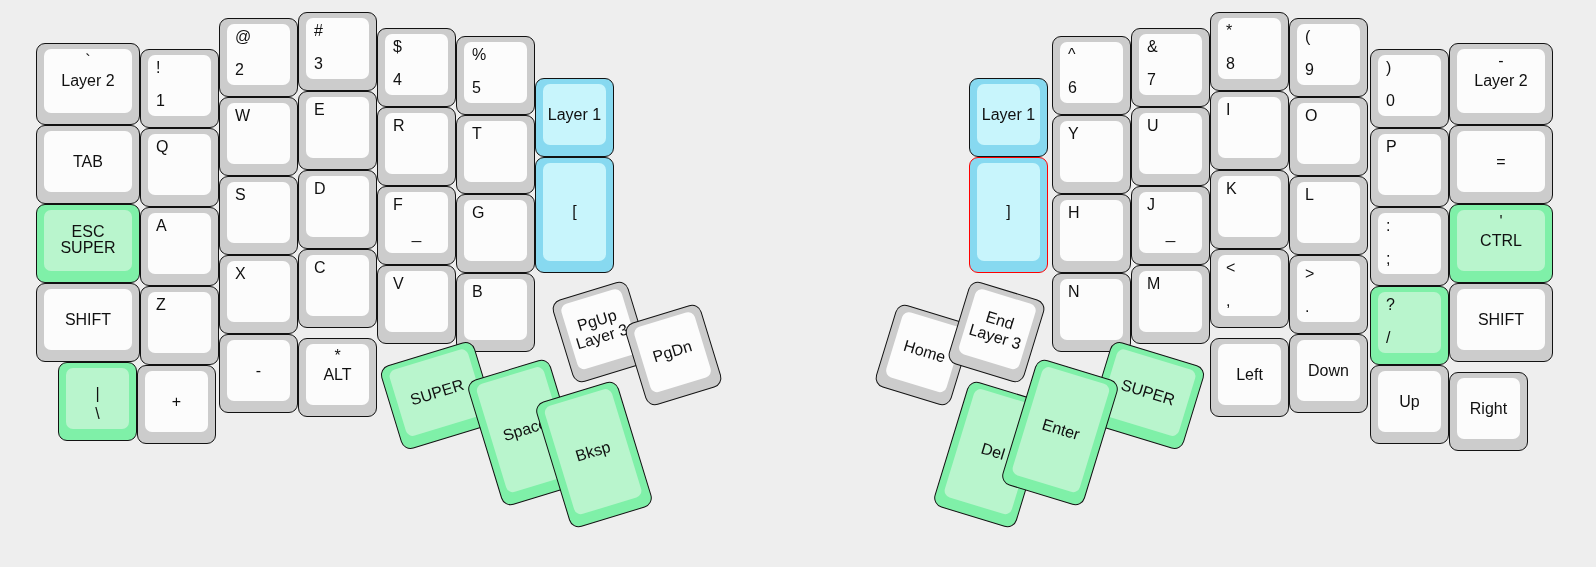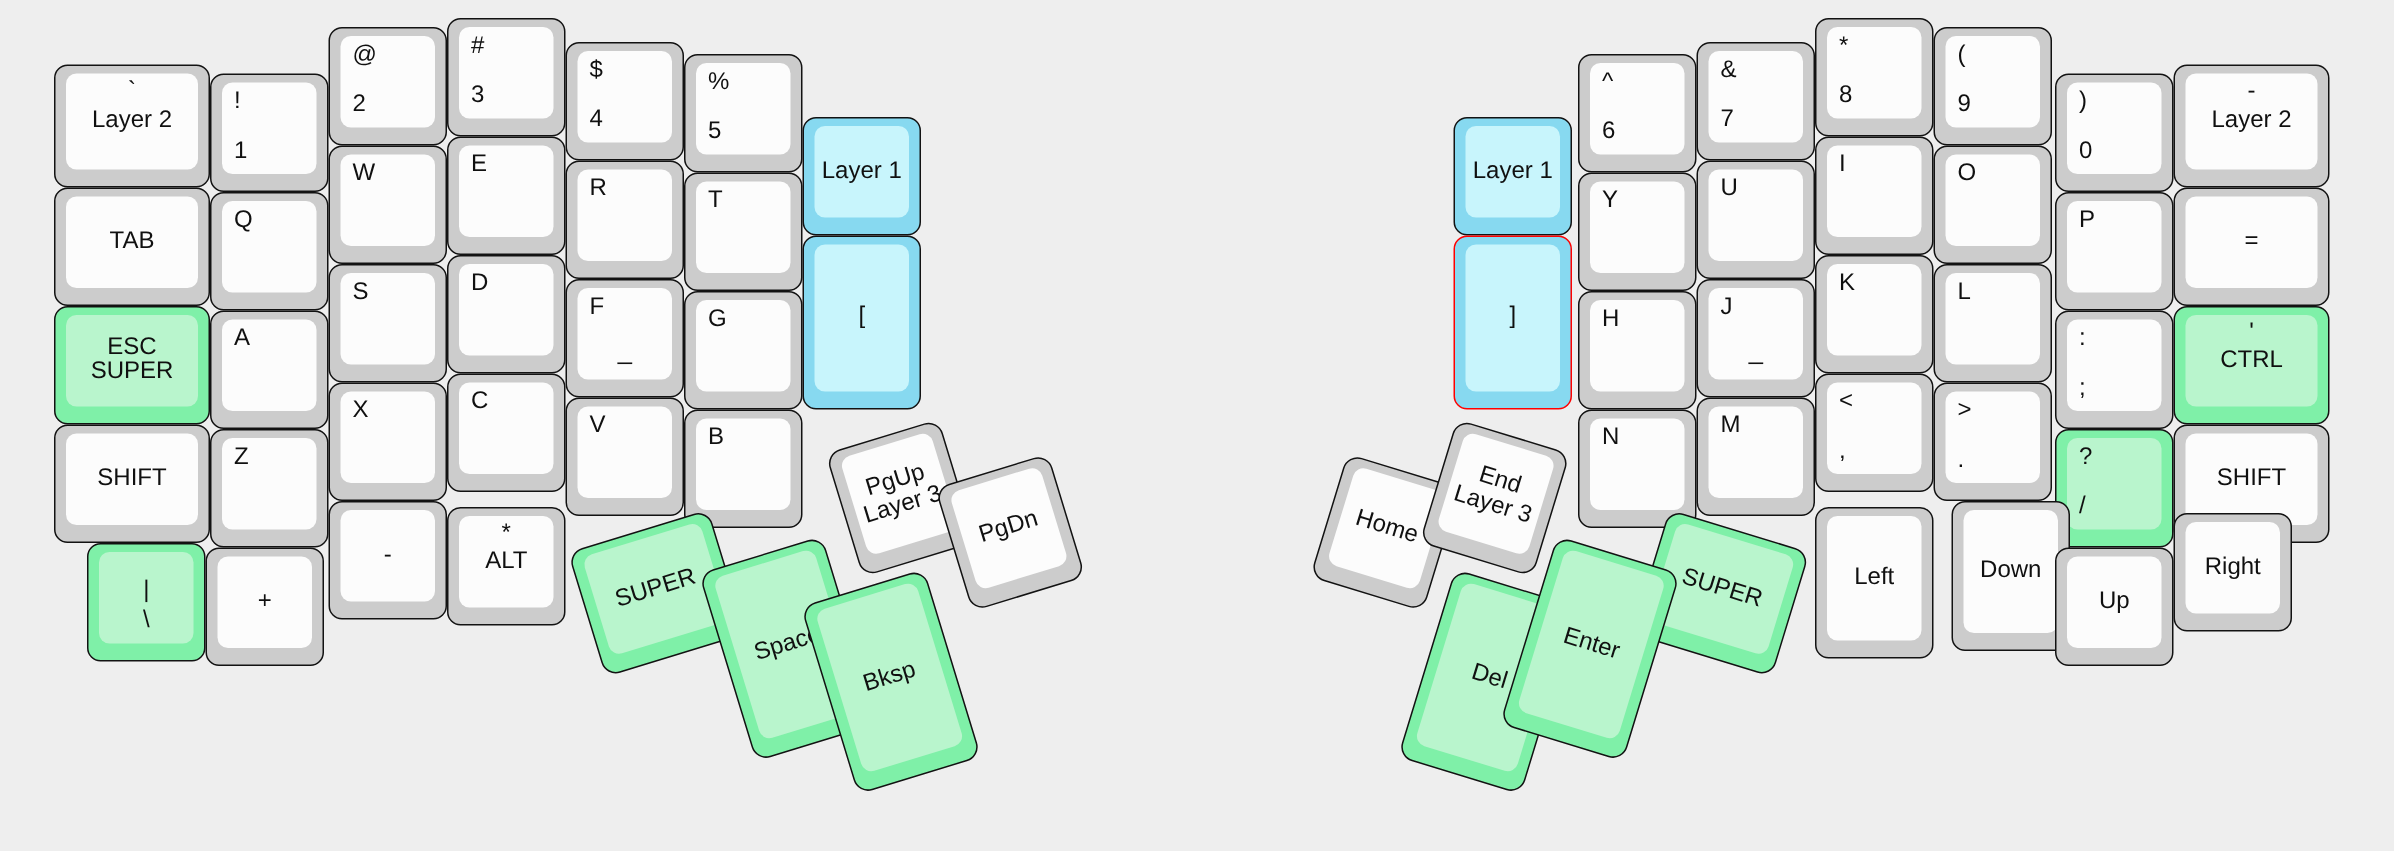--- a/index.html
+++ b/index.html
@@ -383,36 +383,36 @@
         <div class="cap">
           <div class="lg tl">?</div>
           <div class="lg bl">/</div>
         </div>
       </div>
       <div class="key" style="left: 1449px; top: 283px; width: 104px; height: 79px;">
         <div class="cap">
           <div class="lg ctr">SHIFT</div>
         </div>
       </div>
-      <div class="key" style="left: 1210px; top: 338px; width: 79px; height: 101px;">
+      <div class="key" style="left: 1210px; top: 338px; width: 79px; height: 79px;">
         <div class="cap">
           <div class="lg ctr">Left</div>
         </div>
       </div>
-      <div class="key" style="left: 1289px; top: 334px; width: 79px; height: 100px; margin-left: 12px;">
+      <div class="key" style="left: 1289px; top: 334px; width: 79px; height: 79px;">
         <div class="cap">
           <div class="lg ctr">Down</div>
         </div>
       </div>
       <div class="key" style="left: 1370px; top: 365px; width: 79px; height: 79px;">
         <div class="cap">
           <div class="lg ctr">Up</div>
         </div>
       </div>
-      <div class="key" style="left: 1449px; top: 342px; width: 79px; height: 79px;">
+      <div class="key" style="left: 1449px; top: 372px; width: 79px; height: 79px;">
         <div class="cap">
           <div class="lg ctr">Right</div>
         </div>
       </div>
       <div class="key green rot" style="left: 1098px; top: 352px; width: 98px; height: 87px; transform: rotate(17deg);">
         <div class="cap">
           <div class="lg ctr">SUPER</div>
         </div>
       </div>
       <div class="key rot" style="left: 884px; top: 312px; width: 79px; height: 86px; transform: rotate(17deg);">

